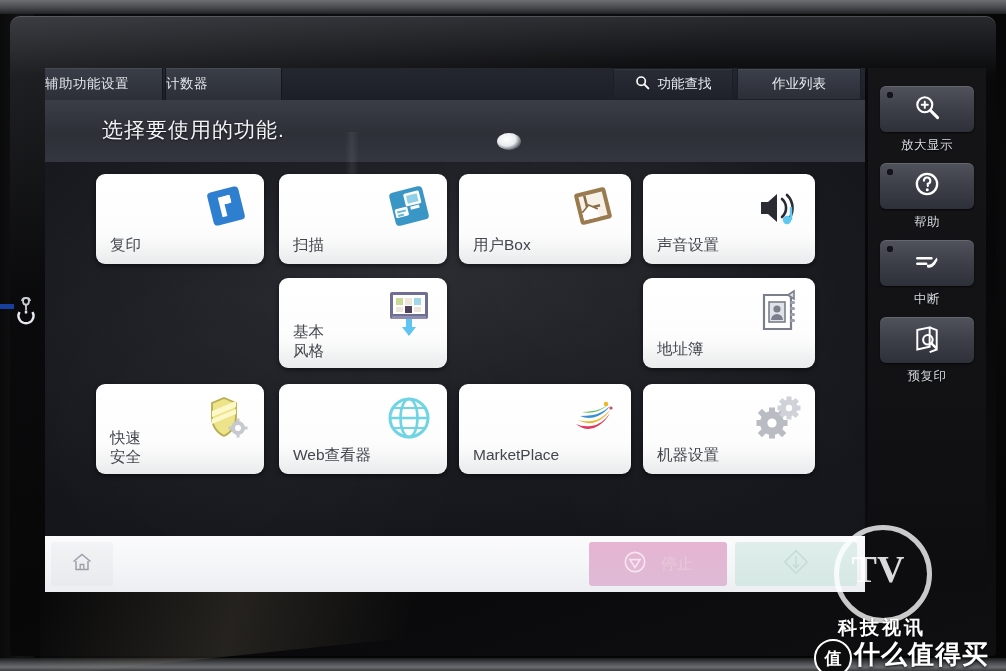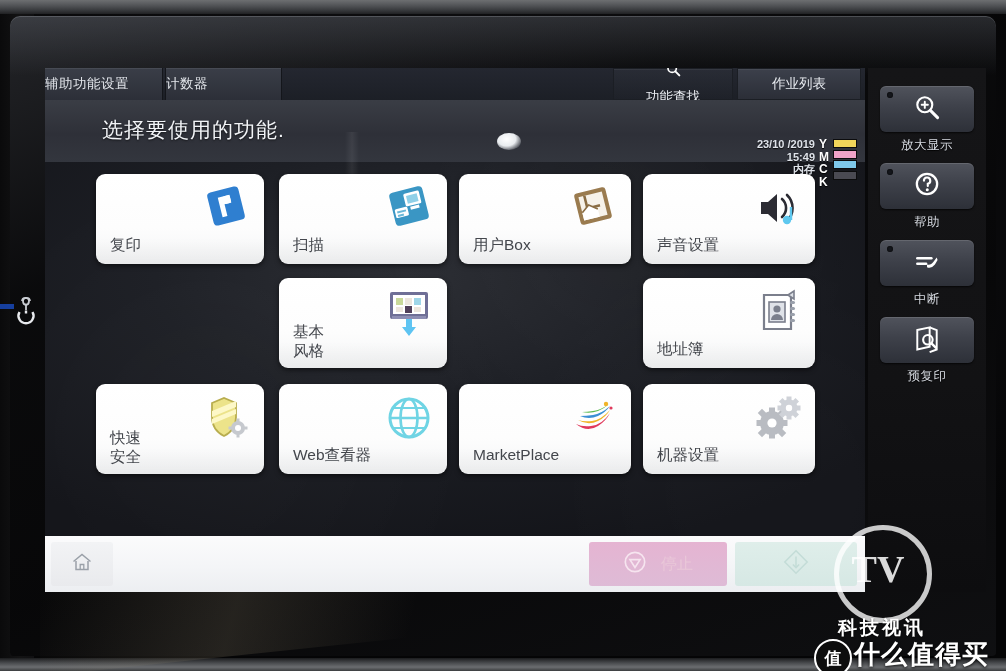--- a/index.html
+++ b/index.html
@@ -82,21 +82,21 @@
   .tab.t1{width:117px;}
   .tab.t2{width:115px;margin-left:2px;border-left:1px solid #14161b;}
   .tabspacer{flex:1;}
   .tab-right{
     display:flex;align-items:center;justify-content:center;gap:8px;
     color:#e9ecf1;font-size:13.5px;
     background:linear-gradient(180deg,#34384250 0%,#23262e50 100%);
     border:1px solid #1b1e24;
     box-shadow:inset 0 1px 0 rgba(255,255,255,.06);
   }
-  .tab-right.find{width:118px;flex-direction:column;}
+  .tab-right.find{width:118px;}
   .tab-right.joblist{width:122px;margin-left:4px;margin-right:4px;
     background:linear-gradient(180deg,#3c404b 0%,#2b2e37 100%);}
 
   
   .header{
     position:absolute;left:0;top:32px;width:820px;height:62px;
     background:linear-gradient(180deg,#3a3d45 0%,#2e3038 55%,#33363e 100%);
   }
   .header-title{
     position:absolute;left:57px;top:16px;
@@ -262,40 +262,20 @@
       <div class="tab-right joblist">
         <span>作业列表</span>
       </div>
     </div>
 
     <div class="header">
       <div class="glare2"></div>
       <div class="header-title">选择要使用的功能.</div>
       <div class="glare"></div>
 
-      <div class="status">
-        <div class="status-lines">
-          <div>23/10 /2019</div>
-          <div>15:49</div>
-          <div>内存</div>
-          <div>100 %</div>
-        </div>
-        <div class="ymck-letters">
-          <div>Y</div>
-          <div>M</div>
-          <div>C</div>
-          <div>K</div>
-        </div>
-        <div class="ymck-bars" id="toner-bars">
-            <div class="tbar" style="background: linear-gradient(rgb(242, 214, 90), rgb(242, 214, 90));"></div>
-            <div class="tbar" style="background: linear-gradient(rgb(240, 163, 200), rgb(240, 163, 200));"></div>
-            <div class="tbar" style="background: linear-gradient(rgb(126, 200, 234), rgb(126, 200, 234));"></div>
-            <div class="tbar" style="background: linear-gradient(rgb(74, 74, 82), rgb(74, 74, 82));"></div>
-          </div>
-      </div>
     </div>
 
     <div class="grid" id="tile-grid">
         <div class="tile" style="left: 51px; top: 12px; width: 168px;">
           <div class="tile-icon"><svg viewBox="0 0 52 52" width="52" height="52">
       <g transform="rotate(-14 26 24)">
         <rect x="10" y="7" width="32" height="34" rx="4" fill="#2f7fd0"></rect>
         <rect x="10" y="7" width="32" height="34" rx="4" fill="url(#g1)" opacity="0"></rect>
         <path d="M20 14 h12 v8 h-7 v12 h-5 z" fill="#ffffff"></path>
         <rect x="25" y="14" width="7" height="8" rx="1.5" fill="#ffffff"></rect>

